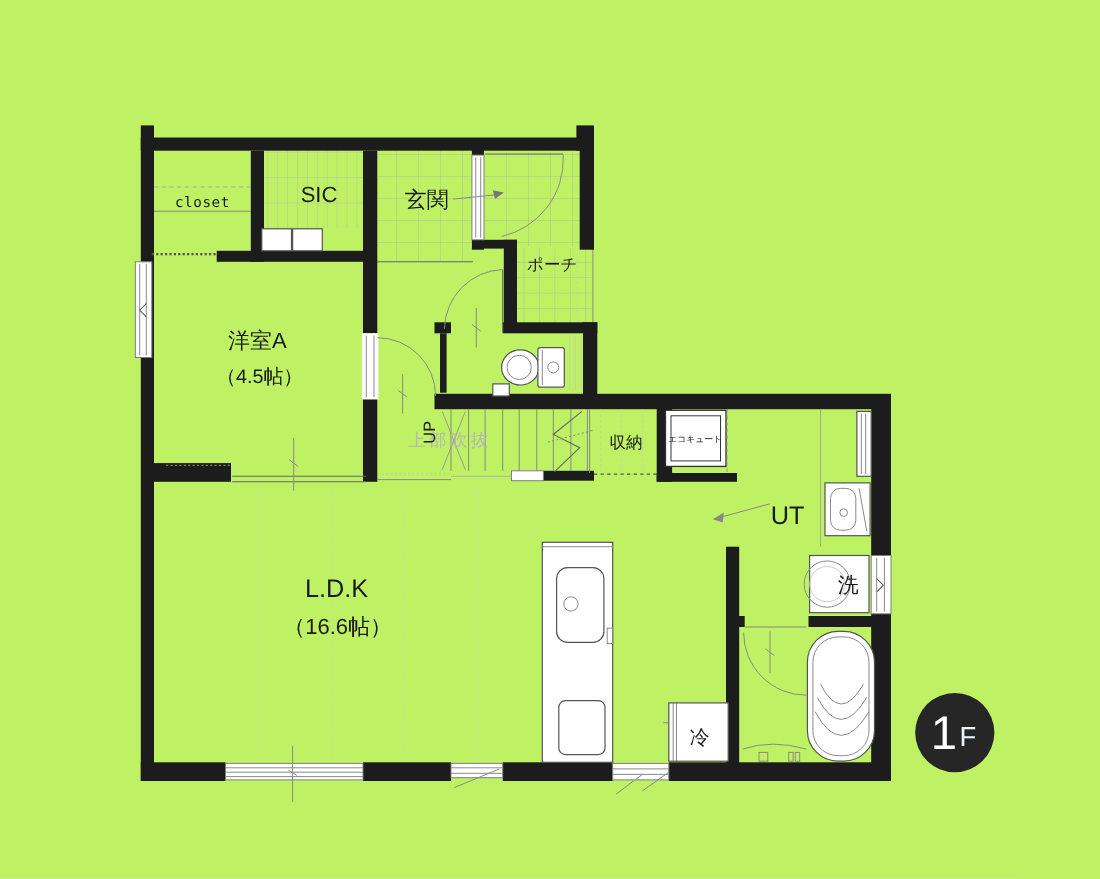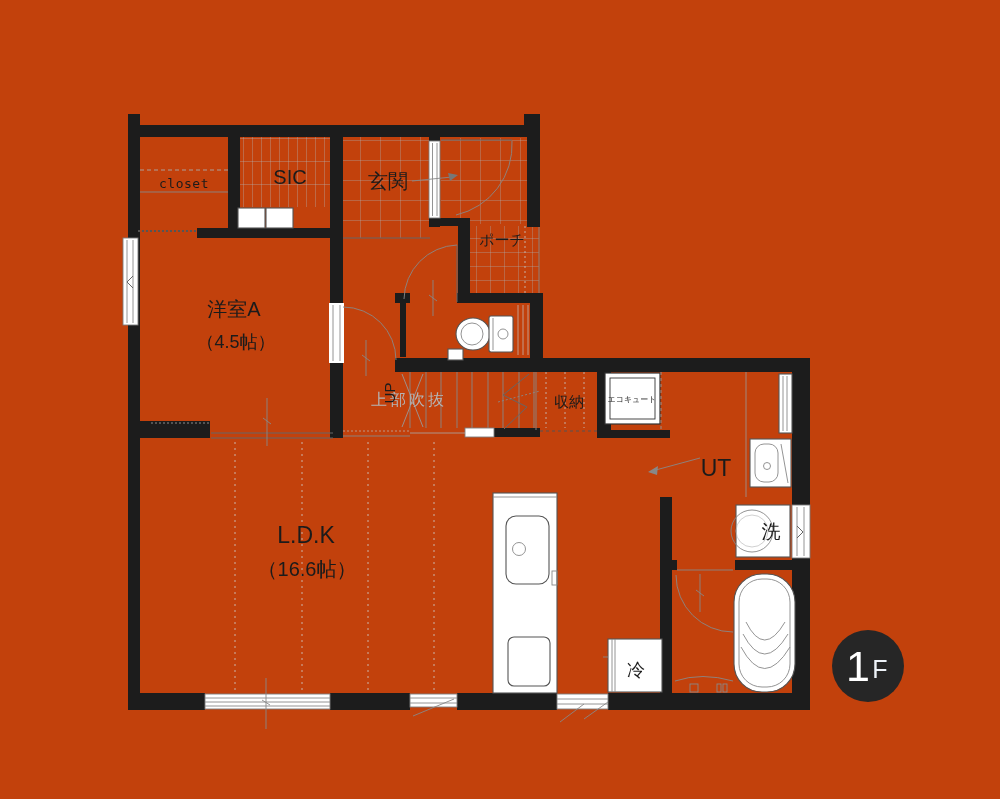--- a/index.html
+++ b/index.html
@@ -1,16 +1,16 @@
 <!DOCTYPE html>
 <html><head>
 <meta charset="utf-8">
 <style>
   html,body{margin:0;padding:0;background:#ffffff;}
-  .stage{position:relative;width:1000px;height:799px;background:#c2410c;overflow:hidden;}
+  .stage{position:relative;width:1000px;height:799px;background:#bef264;overflow:hidden;}
   svg{display:block;}
   text{font-family:"Liberation Sans","DejaVu Sans",sans-serif;fill:#1b1b1b;}
   .t-room{font-size:20px;}
   .t-ldk{font-size:23px;}
   .t-size{font-size:18px;}
   .t-ldksize{font-size:20px;}
   .t-small{font-size:15px;}
   .t-closet{font-family:"DejaVu Sans Mono","Liberation Mono",monospace;font-size:13px;letter-spacing:0.5px;}
   .t-gray{fill:#b5b5b5;letter-spacing:3px;font-size:16px;}
   .t-eco{font-size:8px;}

